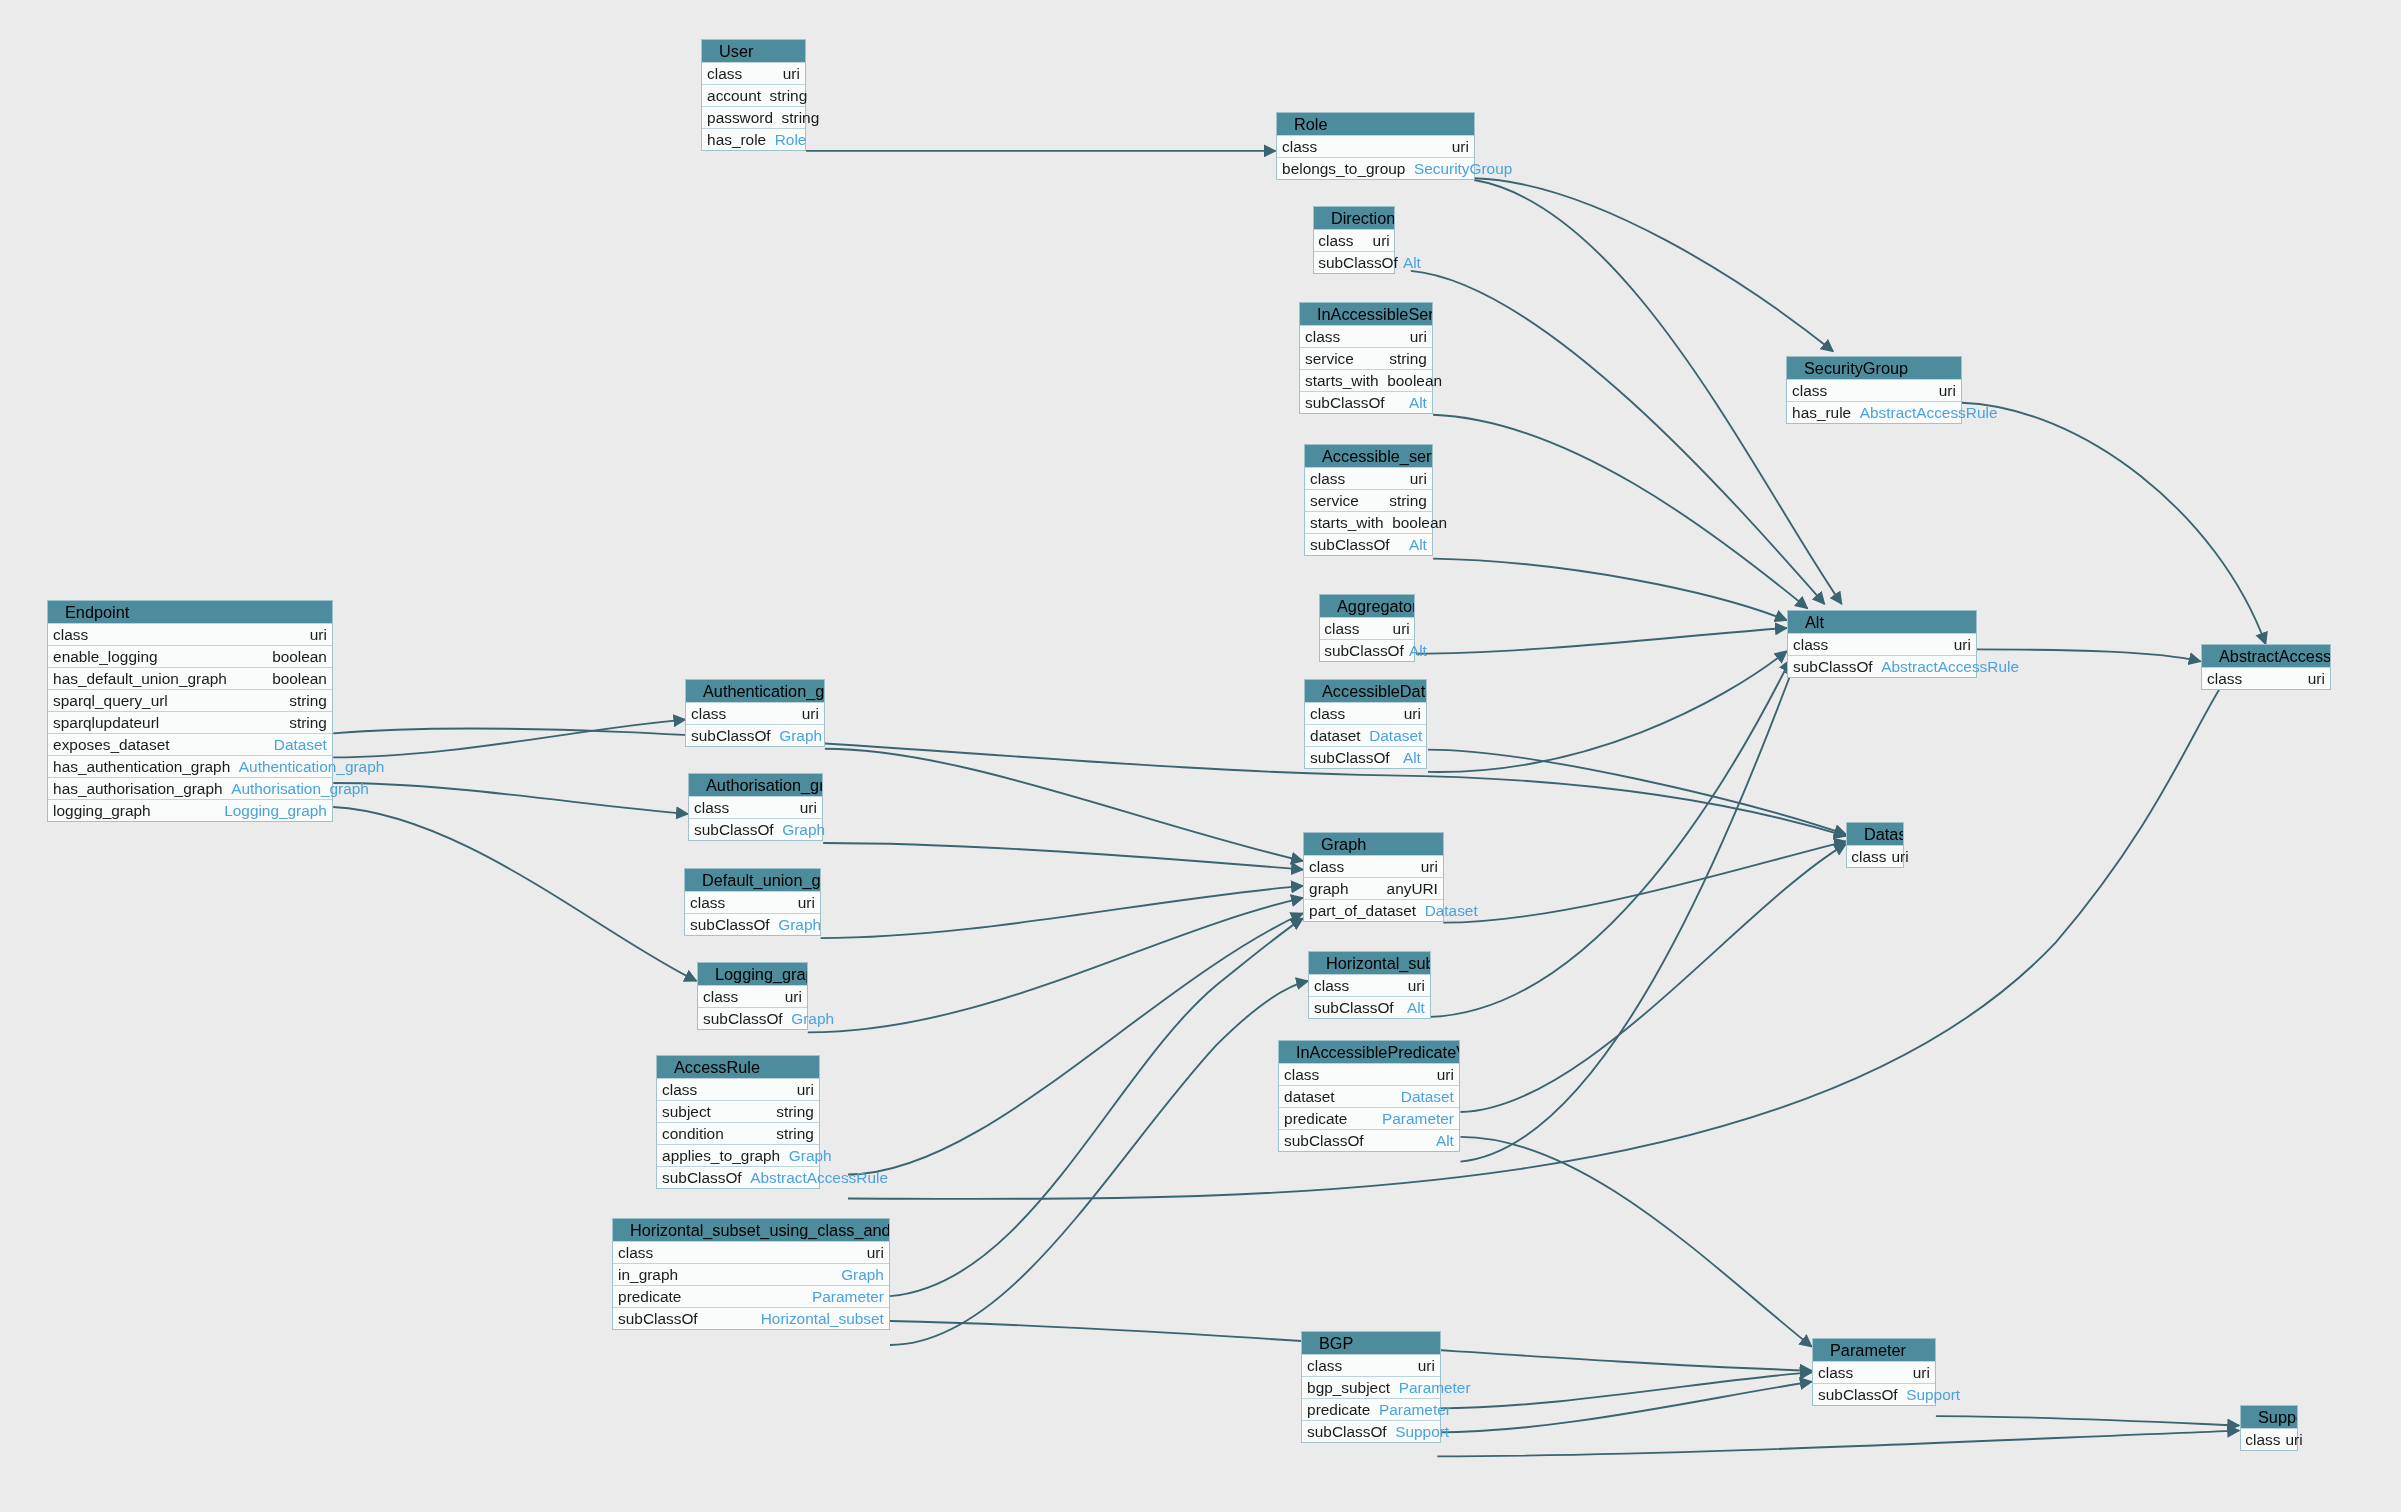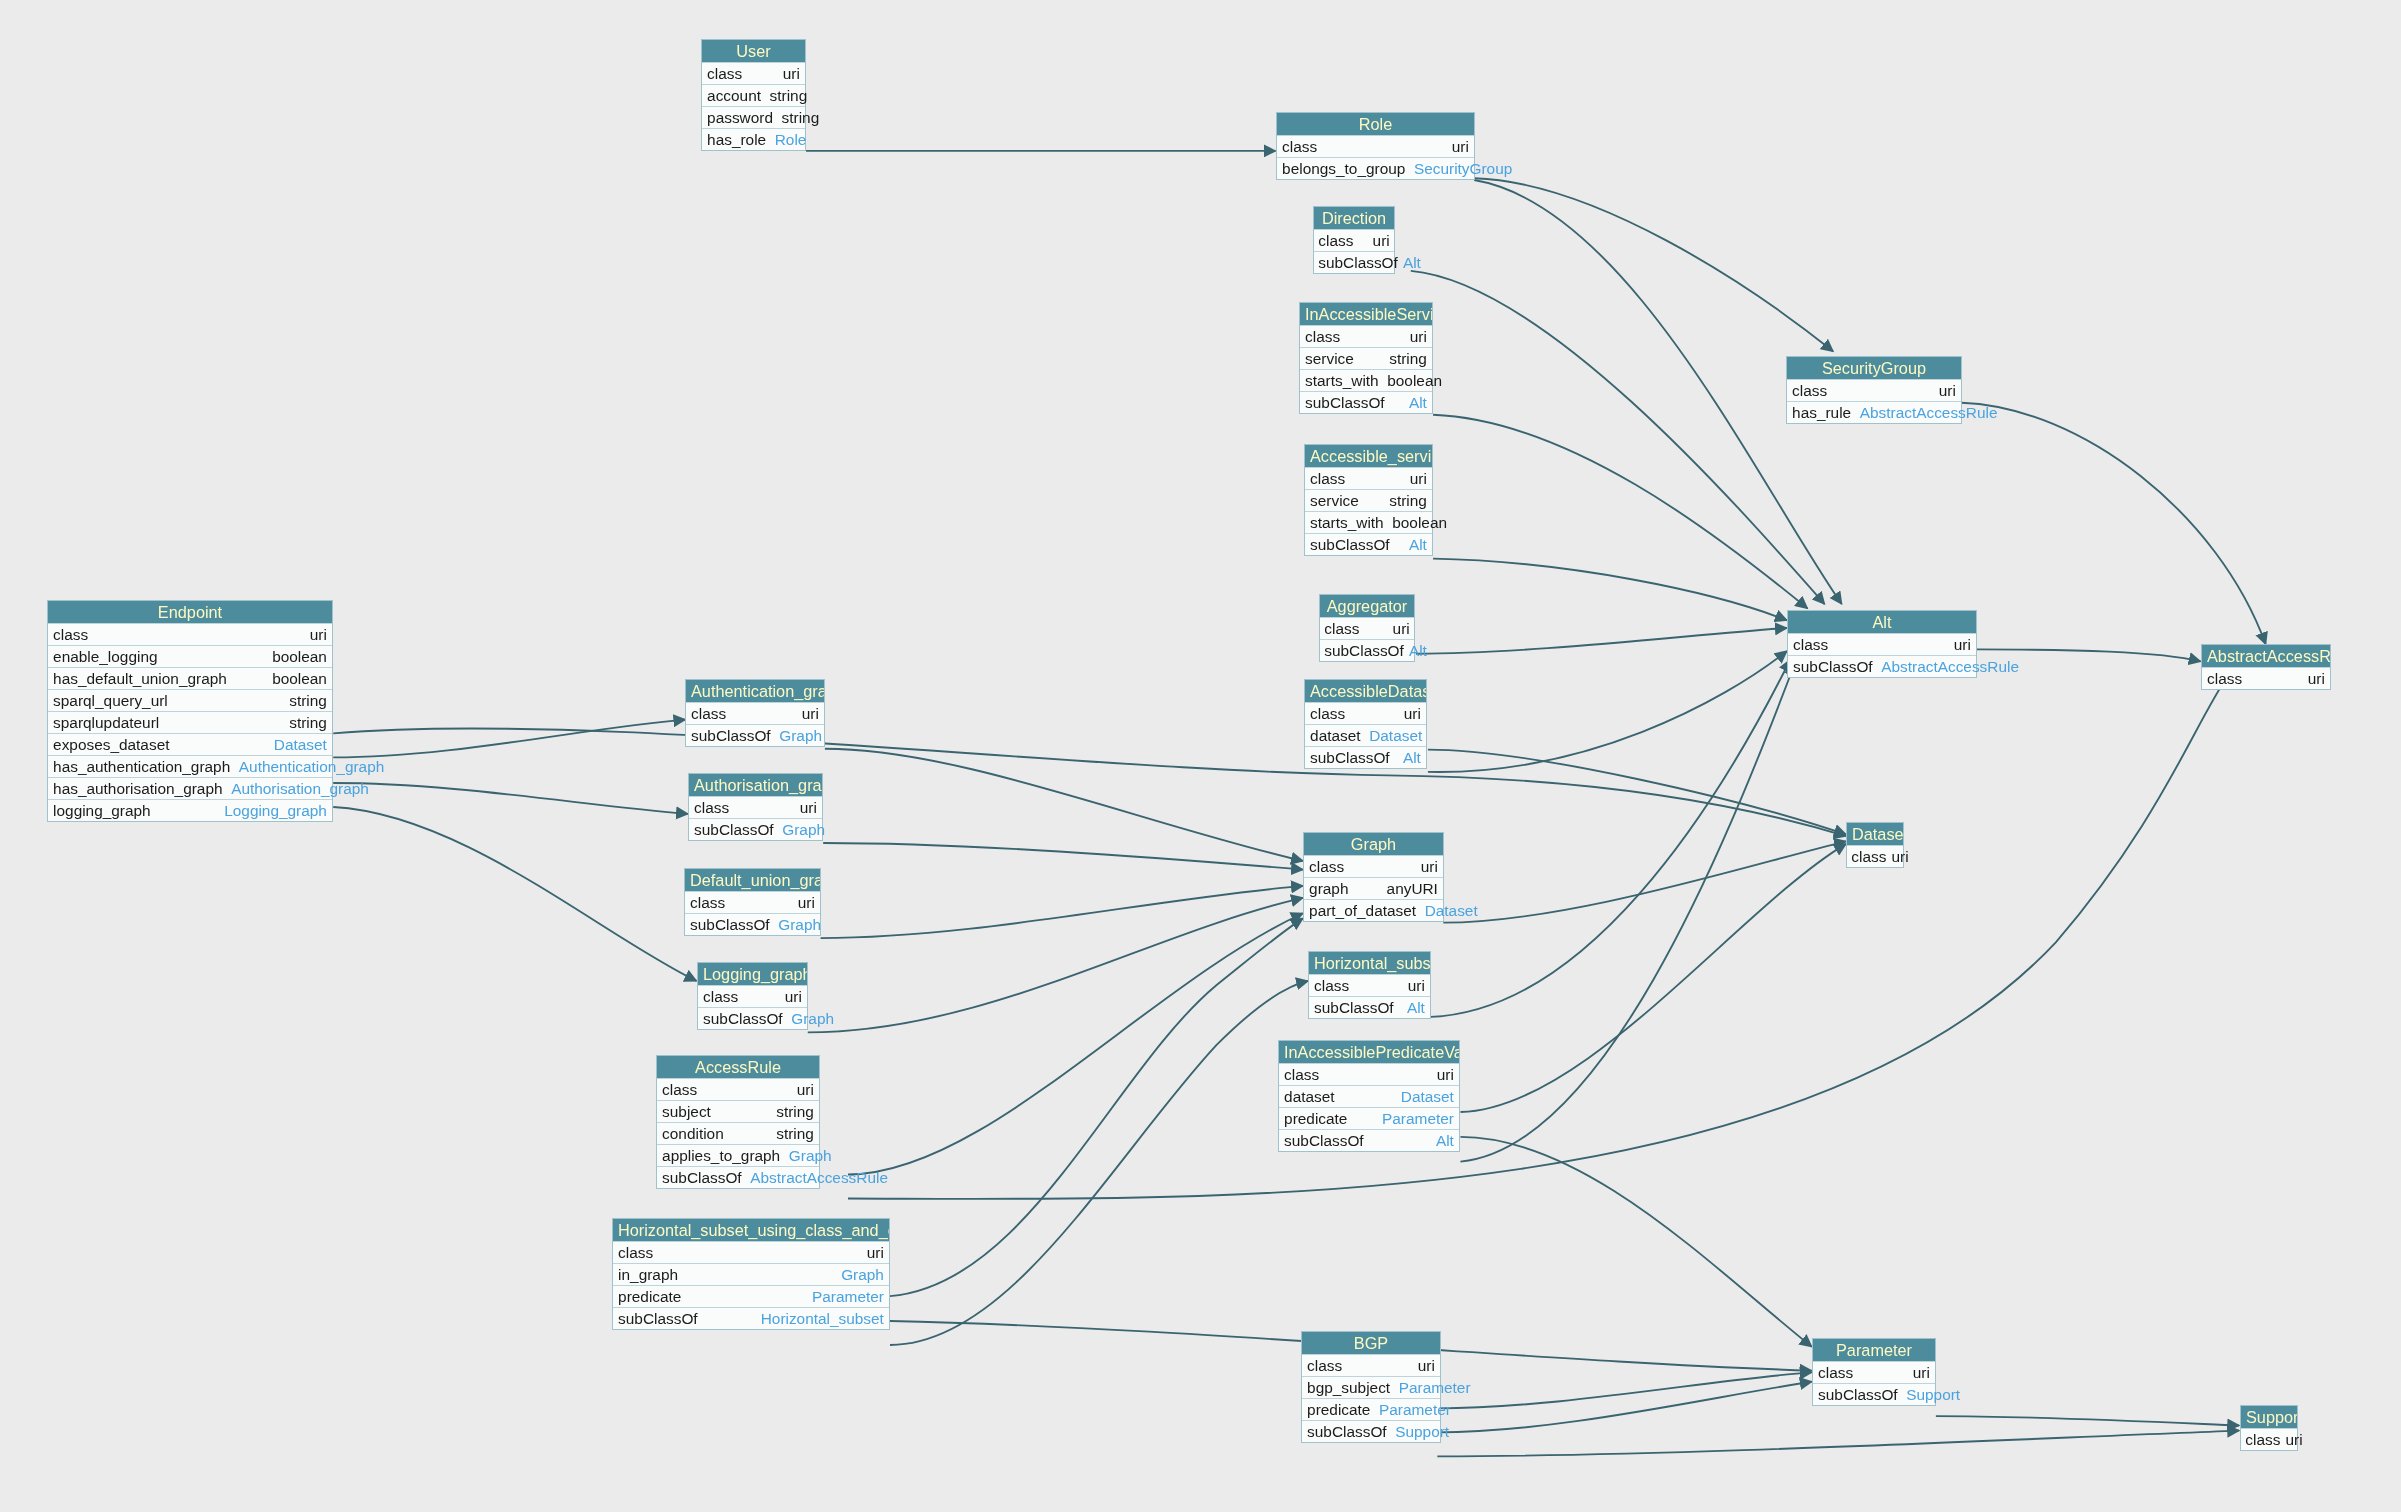--- a/index.html
+++ b/index.html
@@ -2,23 +2,23 @@
 <html style="font-size:13.7px"><head>
 <meta charset="utf-8">
 <style>
   html,body{margin:0;padding:0;background:#ebebeb;}
   body{width:2401px;height:1513px;position:relative;overflow:hidden;
        font-family:"Liberation Sans","DejaVu Sans",sans-serif;}
   #canvas{position:absolute;left:0;top:0;width:2401px;height:1513px;}
   svg.edges{position:absolute;left:0;top:0;width:2401px;height:1513px;pointer-events:none;}
   .node{position:absolute;box-sizing:border-box;border:0.9px solid #9fc2cc;
         background:#fafbfb;box-shadow:0 0 0 0 rgba(0,0,0,0);}
-  .node .hdr{background:#4d8c9c;color:#fef9c3;text-align:center;
+  .node .hdr{background:#4d8c9c;color:#000000;
              font-size:16.3px;line-height:22px;height:22px;white-space:nowrap;
-             overflow:hidden;padding:0 5px;box-sizing:border-box;}
+             overflow:hidden;padding:0 17px;box-sizing:border-box;}
   .node .row{display:flex;justify-content:space-between;align-items:center;
              height:22px;line-height:22px;font-size:15.4px;color:#1b1b1b;
              border-top:0.9px solid #bdd4db;padding:0 5.1px;box-sizing:border-box;
              white-space:nowrap;}
   .node .row:first-of-type{border-top:none;}
   .node .rname{color:#1b1b1b;}
   .node .rtype{color:#1b1b1b;margin-left:8.6px;}
   .node .rtype.ref{color:#4aa3df;}
   .node.tight .row{padding:0 4.3px;}
   .node.tight .rtype{margin-left:5.1px;}

